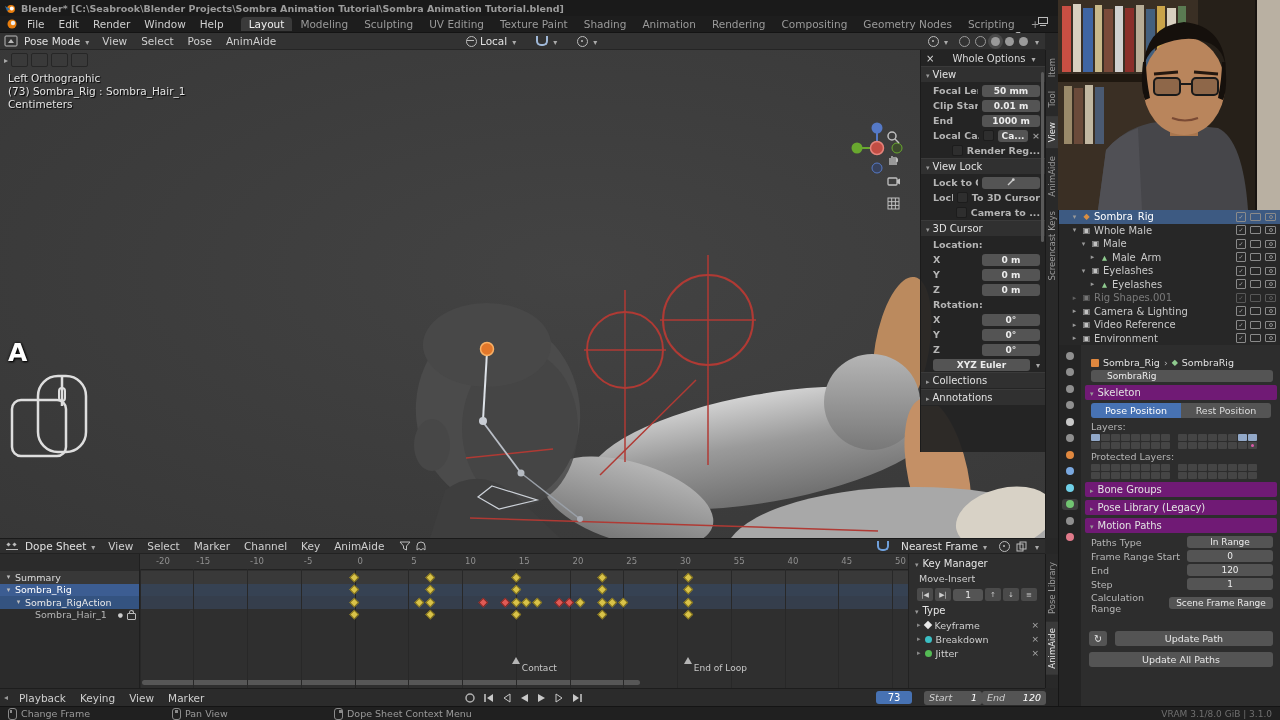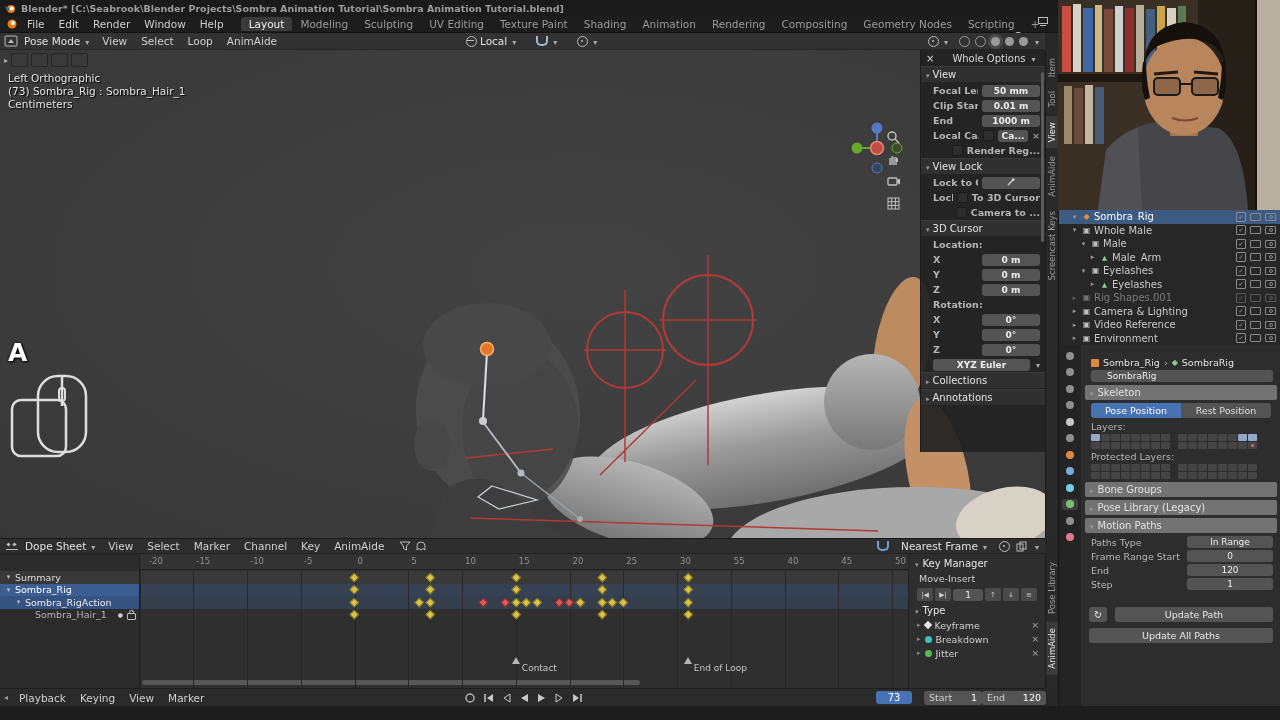--- a/index.html
+++ b/index.html
@@ -74,21 +74,21 @@
   .oi-c::before{content:"";position:absolute;left:3px;top:1px;width:2px;height:2px;border:1px solid #8a8a8a;border-radius:50%;}
   #props{position:absolute;left:1058px;top:345px;width:222px;height:361px;background:#2d2d2d;border-left:1px solid #161616;box-sizing:border-box;}
   #prop-tabs{position:absolute;left:0;top:0;width:22px;height:361px;background:#242424;display:flex;flex-direction:column;align-items:center;padding-top:5px;gap:5.5px;box-sizing:border-box;}
   .ptab{width:16px;height:11px;display:flex;align-items:center;justify-content:center;border-radius:3px;}
   .ptab.on{background:#3f3f3f;}
   .pdot{width:8px;height:8px;border-radius:50%;display:inline-block;}
   #prop-body{position:absolute;left:22px;top:0;width:200px;height:361px;overflow:hidden;}
   .prow{display:flex;align-items:center;margin:2px 8px 2px 10px;font-size:9.5px;color:#b5b5b5;gap:4px;}
   .prow .fld{margin-left:auto;}
   .fld.w86{width:86px;} .fld.w104{width:104px;flex:none;}
-  .psec{height:15px;background:#737373;border-radius:2px;margin:3px 4px;display:flex;align-items:center;gap:4px;padding-left:5px;font-size:10px;color:#e2e2e2;}
+  .psec{height:15px;background:#701a75;border-radius:2px;margin:3px 4px;display:flex;align-items:center;gap:4px;padding-left:5px;font-size:10px;color:#e2e2e2;}
   .segwrap{display:flex;margin:3px 10px;}
   .seg{flex:1;text-align:center;font-size:9.5px;padding:2px 0;background:#545454;color:#ddd;}
   .seg.on{background:#4772b3;color:#fff;}
   .seg:first-child{border-radius:3px 0 0 3px;} .seg:last-child{border-radius:0 3px 3px 0;}
   .lay-grid{display:flex;gap:8px;margin:2px 10px;}
   .lblock{display:grid;grid-template-columns:repeat(8,9px);grid-auto-rows:7px;gap:1px;}
   .lcell{background:#454545;border-radius:1px;position:relative;}
   .lcell.on{background:#92a8c8;}
   .ldot{position:absolute;left:3px;top:2px;width:3px;height:3px;border-radius:50%;background:#d858a8;}
   .pbtn{background:#545454;border-radius:3px;text-align:center;padding:2px 0;margin:3px 8px;font-size:9.5px;color:#e8e8e8;}
@@ -131,21 +131,21 @@
   .kmarr{font-size:7px;color:#888;}
   .kmshape{width:7px;height:7px;border-radius:50%;flex:none;}
   .kmshape.diamond{border-radius:0;transform:rotate(45deg);width:6px;height:6px;}
   .kmlabel{flex:1;}
   .kmx{color:#aaa;font-size:9px;}
   
   #playbar{position:absolute;left:0;top:688px;width:1045px;height:18px;background:#2b2b2b;border-top:1px solid #1d1d1d;display:flex;align-items:center;box-sizing:border-box;}
   #transport{position:absolute;left:462px;display:flex;align-items:center;gap:3px;}
   .tbtn{width:15px;height:13px;display:flex;align-items:center;justify-content:center;border-radius:2px;}
   .framefld{position:absolute;left:876px;width:36px;background:#4772b3;color:#fff;text-align:center;border-radius:3px;height:13px;line-height:13px;font-size:10px;}
-  .rangefld{position:absolute;display:flex;gap:3px;background:#545454;border-radius:3px;height:14px;line-height:13px;font-size:9.5px;padding:0 5px;}
+  .rangefld{position:absolute;display:flex;gap:3px;background:#545454;border-radius:3px;height:14px;line-height:13px;font-size:9.5px;padding:0 5px;font-style:italic;}
   
   #statusbar{position:absolute;left:0;top:706px;width:1280px;height:14px;background:#202020;border-top:1px solid #141414;display:flex;align-items:center;font-size:9.5px;color:#9a9a9a;box-sizing:border-box;}
   .sgrp{display:flex;align-items:center;gap:4px;position:absolute;}
   .mico{width:7px;height:10px;border:1px solid #8a8a8a;border-radius:3px;position:relative;display:inline-block;}
   .mico::before{content:"";position:absolute;top:1px;width:2.5px;height:3.5px;background:#8a8a8a;}
   .mico.l::before{left:0.5px;} .mico.r::before{right:0.5px;} .mico.m::before{left:2px;}
   .sright{position:absolute;right:8px;color:#6f6f6f;font-size:9px;}
 </style>
 </head>
 <body>
@@ -202,21 +202,21 @@
         <rect x="1" y="1" width="12" height="10" rx="1" fill="none" stroke="#bbb"></rect>
         <path d="M4,8 L7,4 L10,8 Z" fill="#bbb"></path>
       </svg>
     <span class="dd">
         <span>Pose Mode</span>
         <span class="carat"></span>
       </span>
     <span id="vh-menus" style="display:flex">
         <span class="mi">View</span>
         <span class="mi">Select</span>
-        <span class="mi">Loop</span>
+        <span class="mi">Pose</span>
         <span class="mi">AnimAide</span>
       </span>
     <span id="vh-center">
       <span class="dd">
           <span class="globe"></span>
           <span>Local</span>
           <span class="carat"></span>
         </span>
       <span class="dd">
           <span class="magnet"></span>
@@ -779,20 +779,24 @@
           <span class="fld w86">0</span>
         </div>
       <div class="prow">
           <span>End</span>
           <span class="fld w86">120</span>
         </div>
       <div class="prow">
           <span>Step</span>
           <span class="fld w86">1</span>
         </div>
+      <div class="prow">
+          <span>Calculation Range</span>
+          <span class="fld w104">Scene Frame Range</span>
+        </div>
       <div style="display:flex;align-items:center;margin-top:14px">
         <span class="pbtn" style="width:18px;flex:none;margin-right:0">↻</span>
         <span class="pbtn" style="flex:1">Update Path</span>
       </div>
       <div class="pbtn">Update All Paths</div>
     </div>
   </div>
 
   <div id="ds-header">
     <svg width="14" height="12" viewBox="0 0 14 12" style="margin-left:5px">
@@ -851,21 +855,21 @@
         <span class="chlabel">Sombra_Hair_1</span>
         <span class="chicons">
           <span class="chdot">●</span>
           <span class="chlock"></span>
         </span>
       </div>
     </div>
 
   <div id="ds-keys">
     <div id="ds-ruler">
-        <span class="rlbl" style="left: 9px;">-20</span>
+        <span class="rlbl" style="left: 16px;">-20</span>
         <span class="rlbl" style="left: 56.35px;">-15</span>
         <span class="rlbl" style="left: 110.1px;">-10</span>
         <span class="rlbl" style="left: 163.85px;">-5</span>
         <span class="rlbl" style="left: 217.6px;">0</span>
         <span class="rlbl" style="left: 271.35px;">5</span>
         <span class="rlbl" style="left: 325.1px;">10</span>
         <span class="rlbl" style="left: 378.85px;">15</span>
         <span class="rlbl" style="left: 432.6px;">20</span>
         <span class="rlbl" style="left: 486.35px;">25</span>
         <span class="rlbl" style="left: 540.1px;">30</span>
@@ -1022,14 +1026,29 @@
     <span class="rangefld" style="left:924px;width:48px">
         <span style="color:#cfcfcf">Start</span>
         <span style="color:#fff;margin-left:auto">1</span>
       </span>
     <span class="rangefld" style="left:982px;width:54px">
         <span style="color:#cfcfcf">End</span>
         <span style="color:#fff;margin-left:auto">120</span>
       </span>
   </div>
 
+  <div id="statusbar">
+    <span class="sgrp" style="left:8px">
+        <span class="mico l"></span>
+        <span>Change Frame</span>
+      </span>
+    <span class="sgrp" style="left:172px">
+        <span class="mico m"></span>
+        <span>Pan View</span>
+      </span>
+    <span class="sgrp" style="left:334px">
+        <span class="mico r"></span>
+        <span>Dope Sheet Context Menu</span>
+      </span>
+    <span class="sright">VRAM 3.1/8.0 GiB  |  3.1.0</span>
+  </div>
 
 </div>
 
 </body></html>

